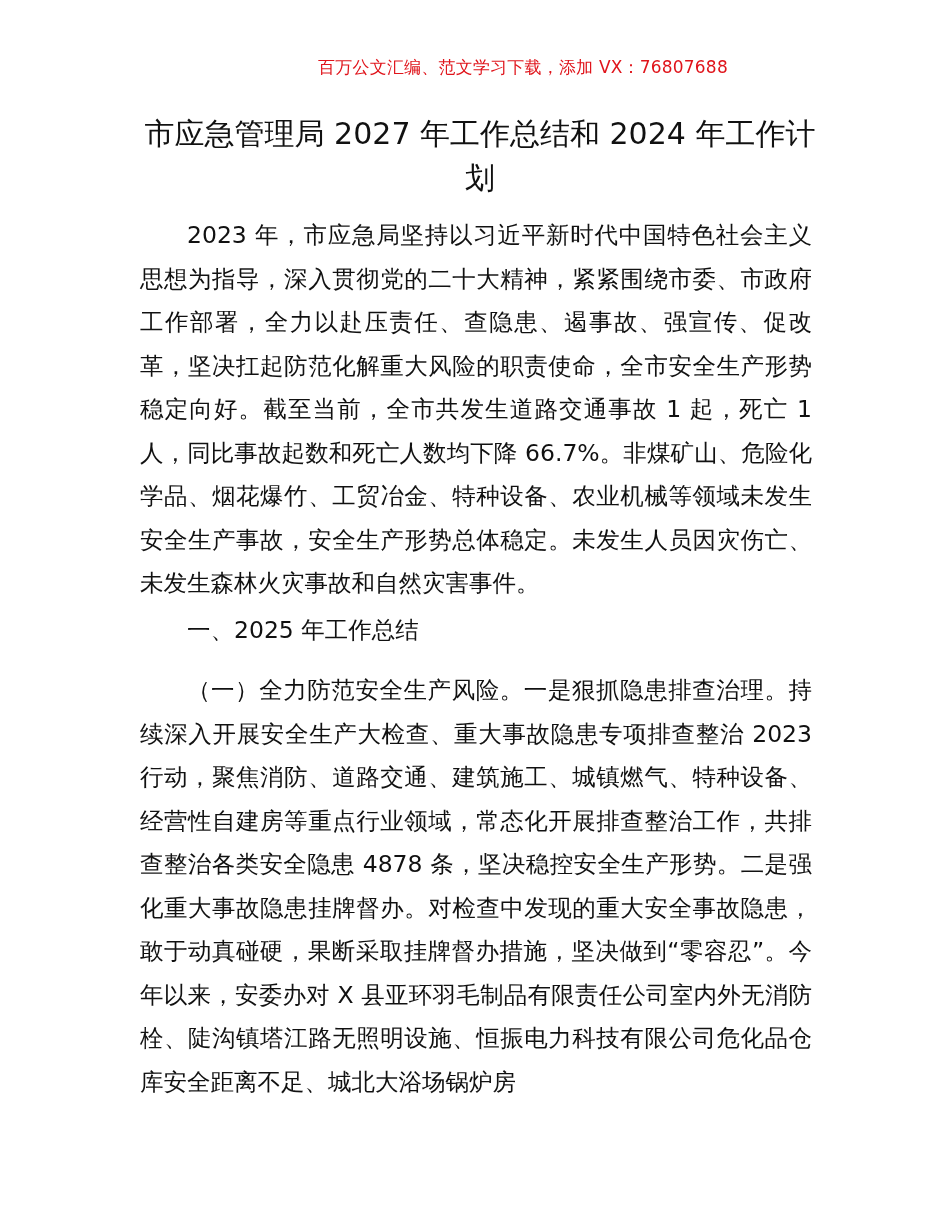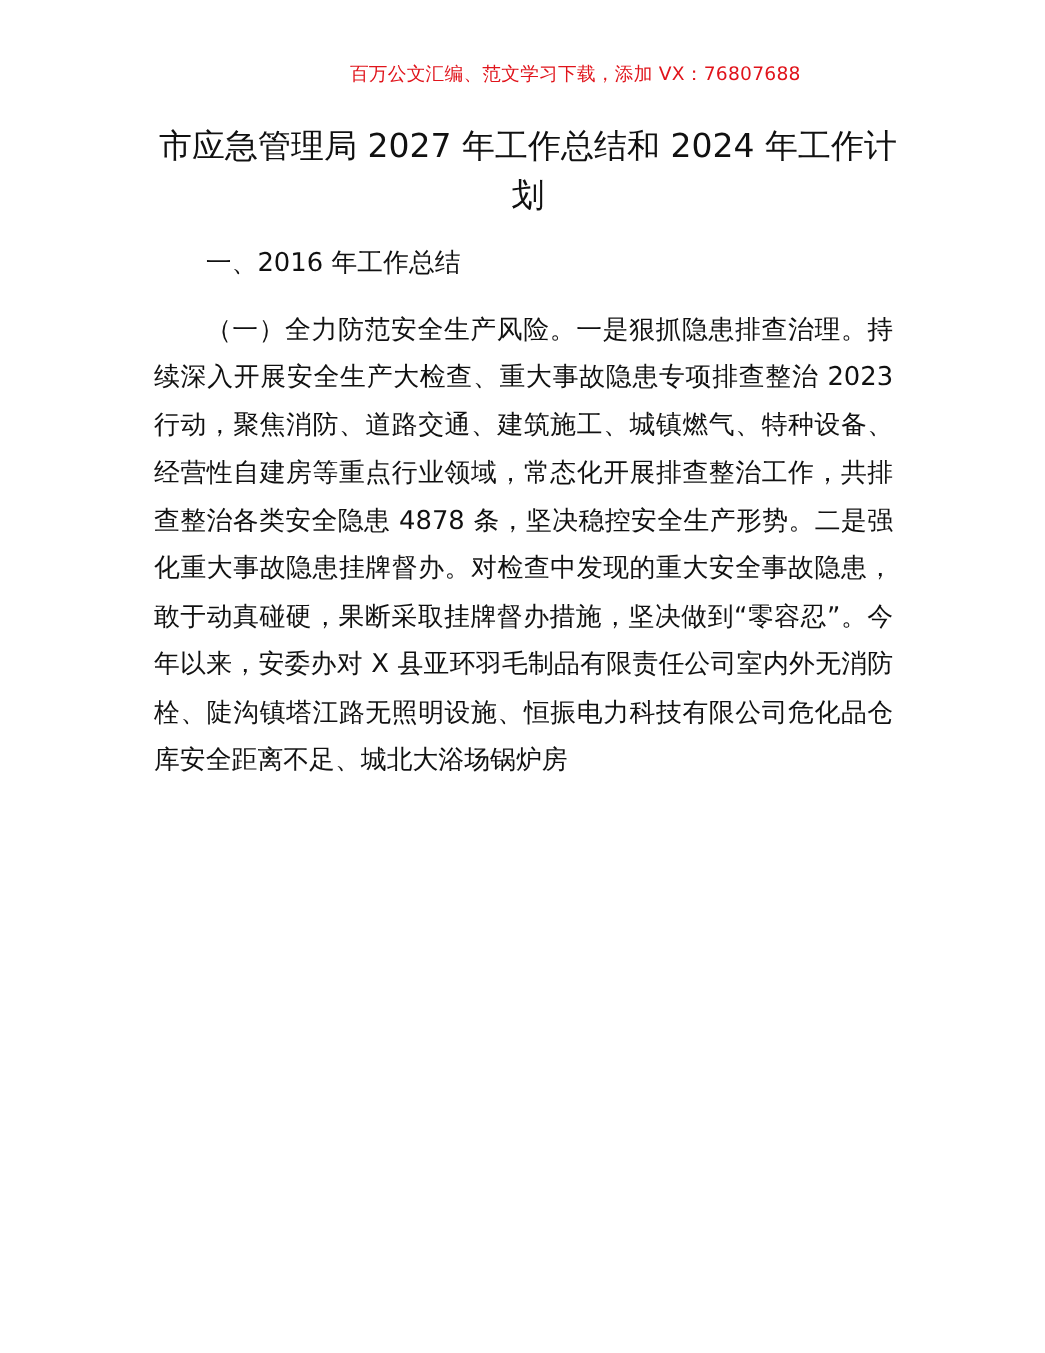--- a/index.html
+++ b/index.html
@@ -16,15 +16,16 @@
   .gap { margin-top:3px !important; }
 </style>
 </head>
 <body>
 
 <div class="header">百万公文汇编、范文学习下载，添加 VX：76807688</div>
 
 <div class="title">市应急管理局 2027 年工作总结和 2024 年工作计划</div>
 
 <div class="body">
-  <p class="indent gap" style="margin-top:10px;">一、2016 年工作总结</p>
+  <p class="indent">2023 年，市应急局坚持以习近平新时代中国特色社会主义思想为指导，深入贯彻党的二十大精神，紧紧围绕市委、市政府工作部署，全力以赴压责任、查隐患、遏事故、强宣传、促改革，坚决扛起防范化解重大风险的职责使命，全市安全生产形势稳定向好。截至当前，全市共发生道路交通事故 1 起，死亡 1 人，同比事故起数和死亡人数均下降 66.7%。非煤矿山、危险化学品、烟花爆竹、工贸冶金、特种设备、农业机械等领域未发生安全生产事故，安全生产形势总体稳定。未发生人员因灾伤亡、未发生森林火灾事故和自然灾害事件。</p>
+  <p class="indent gap" style="margin-top:10px;">一、2025 年工作总结</p>
   <p class="indent" style="margin-top:17px;">（一）全力防范安全生产风险。一是狠抓隐患排查治理。持续深入开展安全生产大检查、重大事故隐患专项排查整治 2023 行动，聚焦消防、道路交通、建筑施工、城镇燃气、特种设备、经营性自建房等重点行业领域，常态化开展排查整治工作，共排查整治各类安全隐患 4878 条，坚决稳控安全生产形势。二是强化重大事故隐患挂牌督办。对检查中发现的重大安全事故隐患，敢于动真碰硬，果断采取挂牌督办措施，坚决做到“零容忍”。今年以来，安委办对 X 县亚环羽毛制品有限责任公司室内外无消防栓、陡沟镇塔江路无照明设施、恒振电力科技有限公司危化品仓库安全距离不足、城北大浴场锅炉房</p>
 </div>
 
 </body></html>

